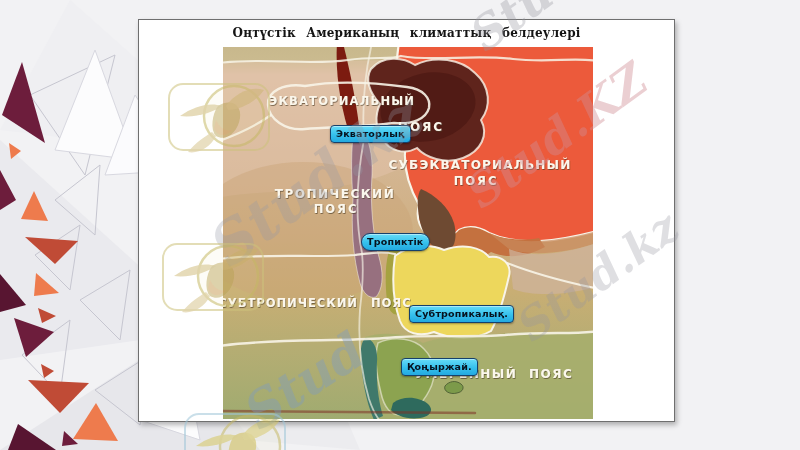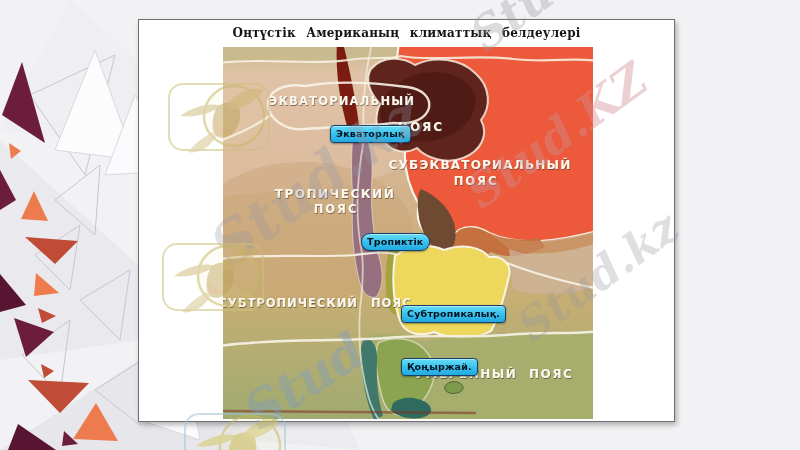--- a/index.html
+++ b/index.html
@@ -151,21 +151,21 @@
           <text x="257" y="122" font-size="12" letter-spacing="1.2">СУБЭКВАТОРИАЛЬНЫЙ</text>
           <text x="253" y="138" font-size="11.5" letter-spacing="2">ПОЯС</text>
           <text x="112" y="151" font-size="12" letter-spacing="1.5">ТРОПИЧЕСКИЙ</text>
           <text x="113" y="166" font-size="11.5" letter-spacing="2">ПОЯС</text>
           <text x="92" y="260" font-size="11.5" letter-spacing="1" word-spacing="8">СУБТРОПИЧЕСКИЙ ПОЯС</text>
         </g>
       </svg>
 
       <div class="callout" style="left:107px;top:78px;">Экваторлық</div>
       <div class="callout" style="left:138px;top:186px;border-radius:9px;">Тропиктік</div>
-      <div class="callout" style="left:178px;top:258px;">Субтропикалық.</div>
+      <div class="callout" style="left:186px;top:258px;">Субтропикалық.</div>
       <div class="callout" style="left:178px;top:311px;">Қоңыржай.</div>
     </div>
   </div>
 
   <div class="wm" style="left:238px;top:212px;font-size:58px;transform:rotate(-36deg);color:rgba(150,152,165,0.30);">Stud.kz</div>
   <div class="wm" style="left:492px;top:8px;font-size:46px;transform:rotate(-36deg);color:rgba(148,148,158,0.33);">Stud.kz</div>
   <div class="wm" style="left:488px;top:165px;font-size:46px;transform:rotate(-36deg);color:rgba(208,140,148,0.42);">Stud.KZ</div>
   <div class="wm" style="left:538px;top:300px;font-size:44px;transform:rotate(-36deg);color:rgba(150,150,158,0.30);">Stud.kz</div>
   <div class="wm" style="left:266px;top:382px;font-size:50px;transform:rotate(-33deg);color:rgba(125,155,195,0.40);">Stud</div>
 

